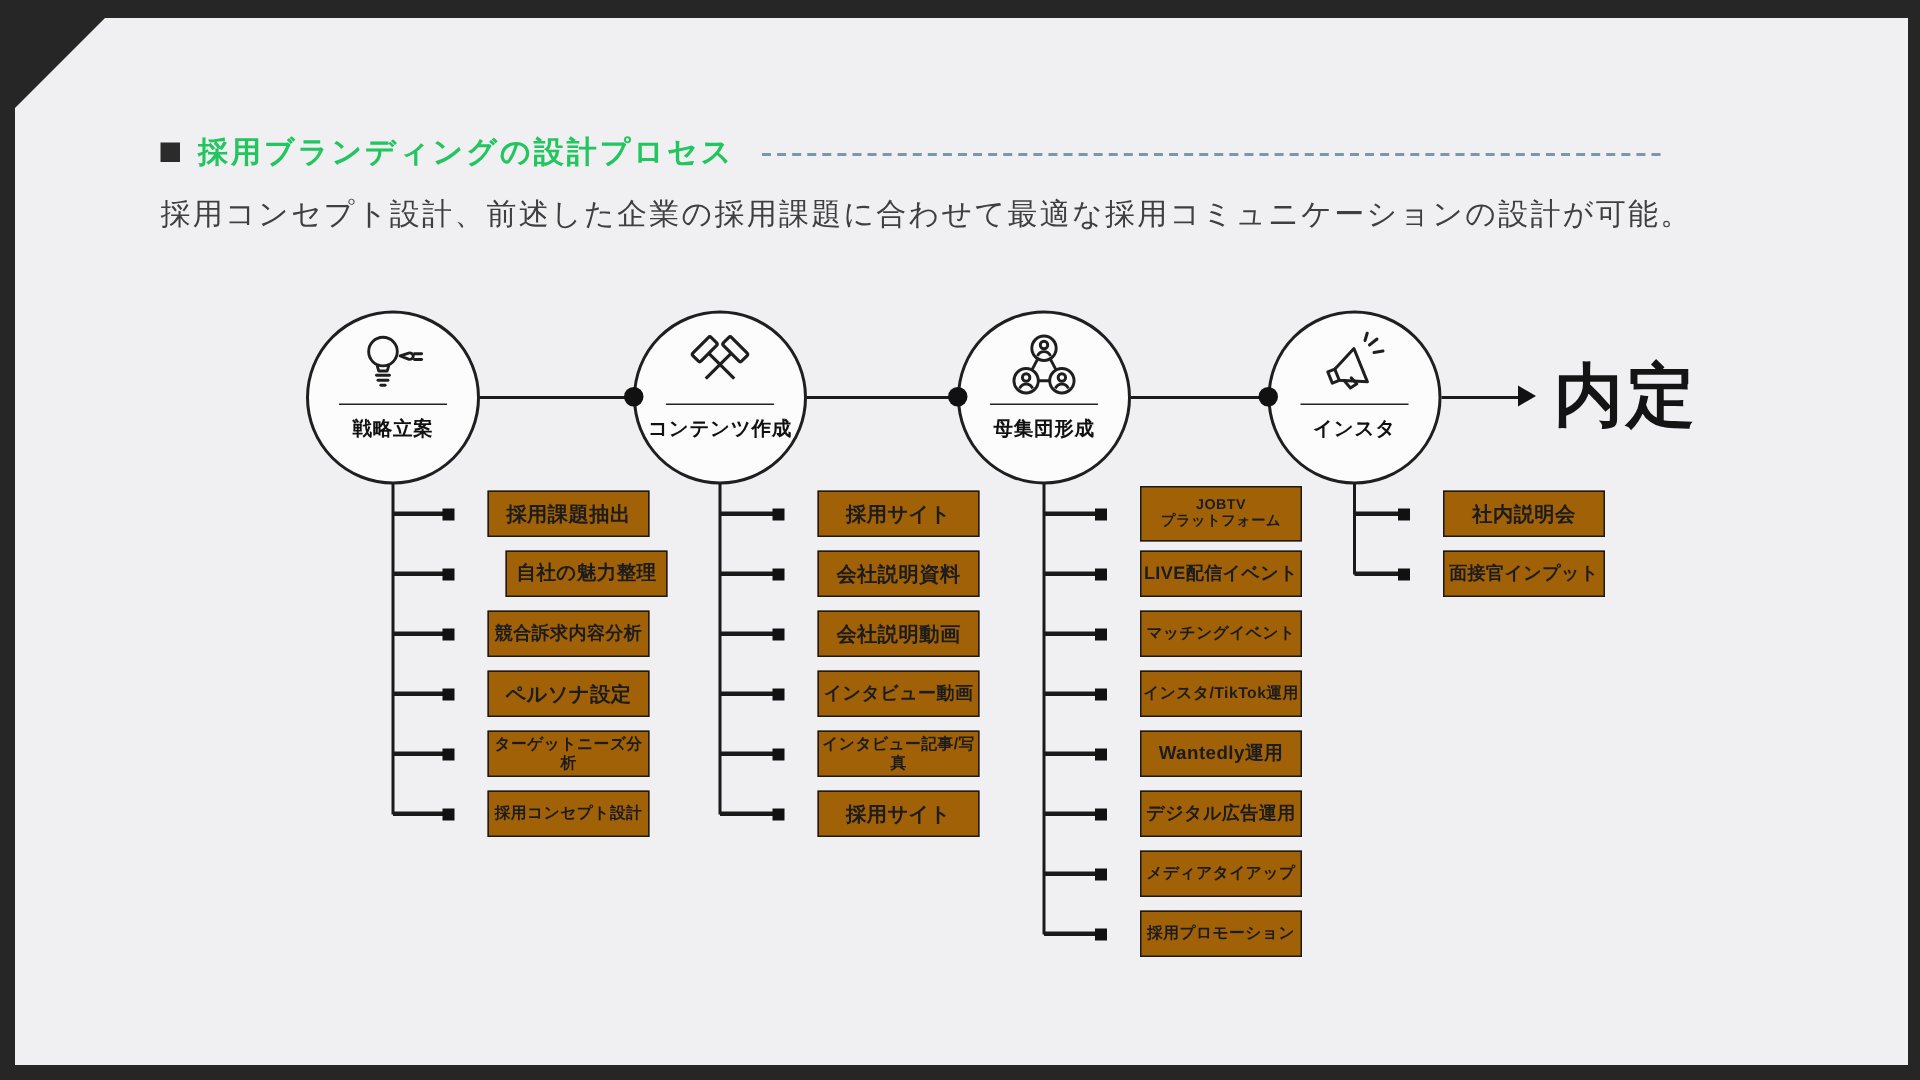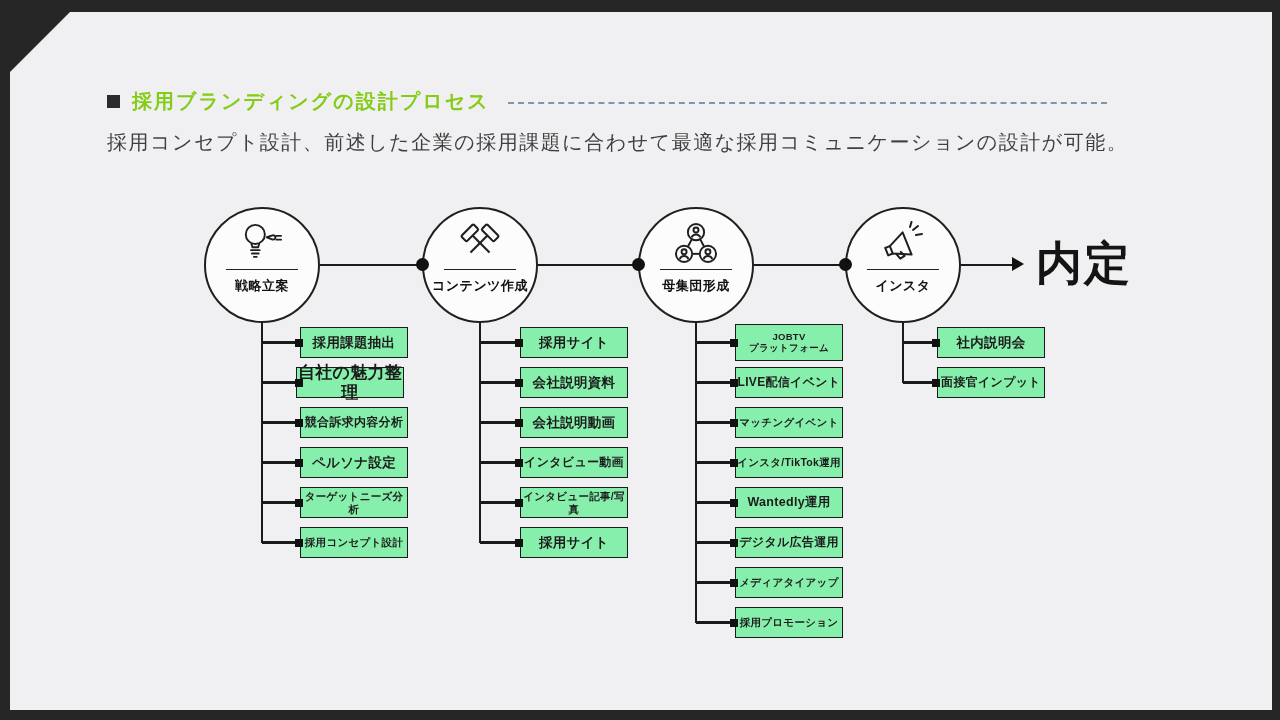--- a/index.html
+++ b/index.html
@@ -7,43 +7,43 @@
   body { font-family:"Liberation Sans","DejaVu Sans",sans-serif; }
 
   .slide { position:relative; width:1280px; height:720px; background:#262626; overflow:hidden; }
   .paper { position:absolute; left:10px; top:12px; right:8px; bottom:10px; background:#f0f0f2; }
   .corner-triangle { position:absolute; left:0; top:0; width:82px; height:82px; background:#262626;
                      clip-path:polygon(0 0,100% 0,0 100%); z-index:5; }
 
   
   .header-row { position:absolute; left:107px; top:88px; width:1000px; display:flex; align-items:center; }
   .title-bullet { width:13px; height:13px; background:#2b2b2b; flex:0 0 auto; }
-  .page-title { font-size:20px; font-weight:bold; color:#84cc16; letter-spacing:2px; margin-left:12px; white-space:nowrap; }
+  .page-title { font-size:20px; font-weight:bold; color:#22c55e; letter-spacing:2px; margin-left:12px; white-space:nowrap; }
   .title-dashes { flex:1 1 auto; border-top:2px dashed #7c97a8; margin-left:18px; height:0; position:relative; top:1px; }
 
   .lead-text { position:absolute; left:107px; width:1090px; font-size:20px; color:#3f3f3f;
                letter-spacing:1.5px; white-space:nowrap; }
   .lead-line-1 { top:129px; } .lead-line-2 { top:164px; }
 
   
   .hline { position:absolute; background:#1a1a1a; height:2.5px; z-index:1; }
   .vline { position:absolute; background:#1a1a1a; width:2.5px; z-index:1; }
   .flow-dot { position:absolute; width:13px; height:13px; border-radius:50%; background:#111; z-index:3; }
   .item-sq { position:absolute; width:8px; height:8px; background:#111; z-index:3; }
 
   .stage-circle { position:absolute; width:116px; height:116px; border-radius:50%;
                   border:2.5px solid #1f1f1f; background:#fcfcfd; z-index:2;
                   display:flex; flex-direction:column; align-items:center; padding-top:11px; }
   .stage-icon { height:46px; display:flex; align-items:center; justify-content:center; }
   .stage-divider { width:72px; border-top:1.6px solid #222; margin-top:3px; }
   .stage-label { margin-top:7px; font-size:13px; font-weight:bold; color:#111; letter-spacing:0.5px; white-space:nowrap; }
 
-  .node-box { position:absolute; width:108px; background:#86efac; border:1.5px solid #1a1a1a; z-index:2;
+  .node-box { position:absolute; width:108px; background:#a16207; border:1.5px solid #1a1a1a; z-index:2;
               display:flex; flex-direction:column; align-items:center; justify-content:center;
-              text-align:center; font-weight:bold; color:#1c1c1c; line-height:1.15; letter-spacing:0.3px; }
+              text-align:center; font-weight:bold; color:#1c1c1c; line-height:1.15; letter-spacing:0.3px;margin-left:25px; }
 
   .arrow-head { position:absolute; width:0; height:0; border-left:12px solid #111;
                 border-top:7px solid transparent; border-bottom:7px solid transparent; z-index:2; }
   .result-label { position:absolute; left:1036px; top:240px; font-size:46px; font-weight:900;
                   color:#141414; letter-spacing:2px; line-height:1; white-space:nowrap; }
 </style>
 </head>
 <body>
 
 <div class="slide">
@@ -76,21 +76,21 @@
         </div>
         <div class="stage-divider"></div>
         <div class="stage-label">戦略立案</div>
       </div>
       <div class="vline" style="left: 260.75px; top: 320px; height: 222.5px;"></div>
       <div class="hline" style="left: 262px; top: 341.25px; width: 38px;"></div>
       <div class="item-sq" style="left: 295px; top: 338.5px;"></div>
       <div class="node-box" style="left: 300px; top: 327px; height: 31px; width: 108px; font-size: 13.5px;">採用課題抽出</div>
       <div class="hline" style="left: 262px; top: 381.25px; width: 38px;"></div>
       <div class="item-sq" style="left: 295px; top: 378.5px;"></div>
-      <div class="node-box" style="left: 296px; top: 367px; height: 31px; width: 108px; font-size: 17px;">自社の魅力整理</div>
+      <div class="node-box" style="left: 312px; top: 367px; height: 31px; width: 108px; font-size: 13px;">自社の魅力整理</div>
       <div class="hline" style="left: 262px; top: 421.25px; width: 38px;"></div>
       <div class="item-sq" style="left: 295px; top: 418.5px;"></div>
       <div class="node-box" style="left: 300px; top: 407px; height: 31px; width: 108px; font-size: 12px;">競合訴求内容分析</div>
       <div class="hline" style="left: 262px; top: 461.25px; width: 38px;"></div>
       <div class="item-sq" style="left: 295px; top: 458.5px;"></div>
       <div class="node-box" style="left: 300px; top: 447px; height: 31px; width: 108px; font-size: 13.5px;">ペルソナ設定</div>
       <div class="hline" style="left: 262px; top: 501.25px; width: 38px;"></div>
       <div class="item-sq" style="left: 295px; top: 498.5px;"></div>
       <div class="node-box" style="left: 300px; top: 487px; height: 31px; width: 108px; font-size: 10.5px; text-align: center;">ターゲットニーズ分析</div>
       <div class="hline" style="left: 262px; top: 541.25px; width: 38px;"></div>

